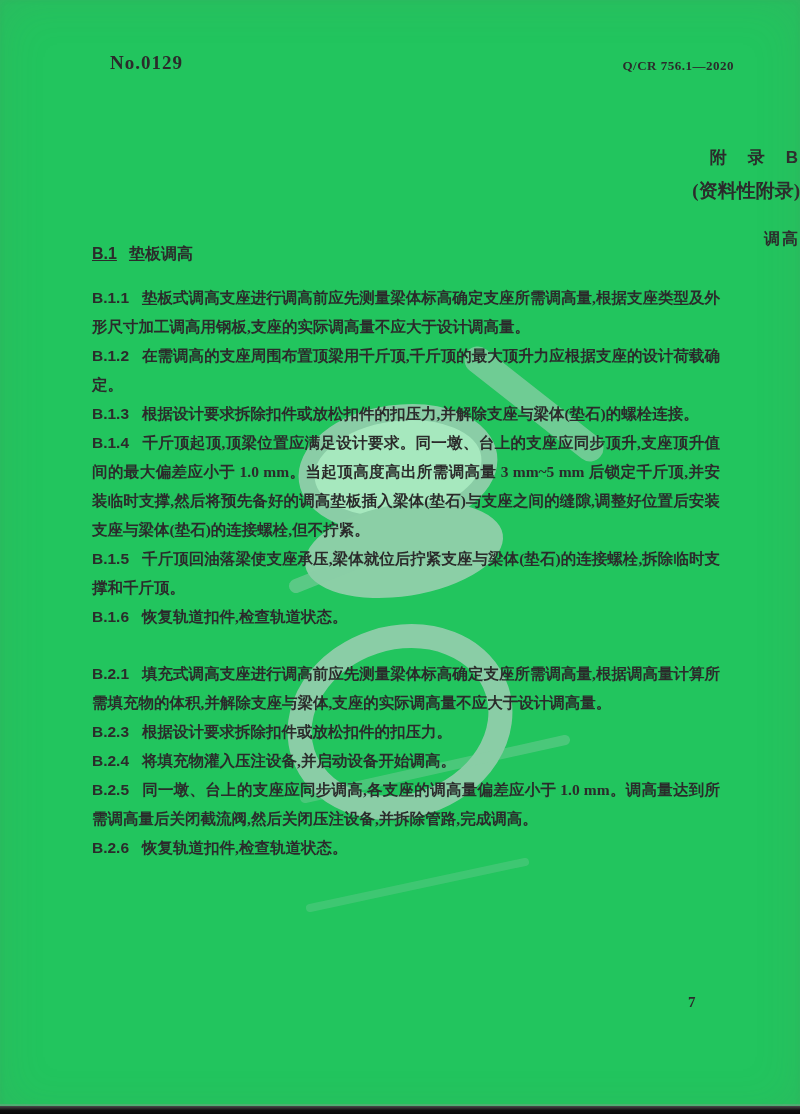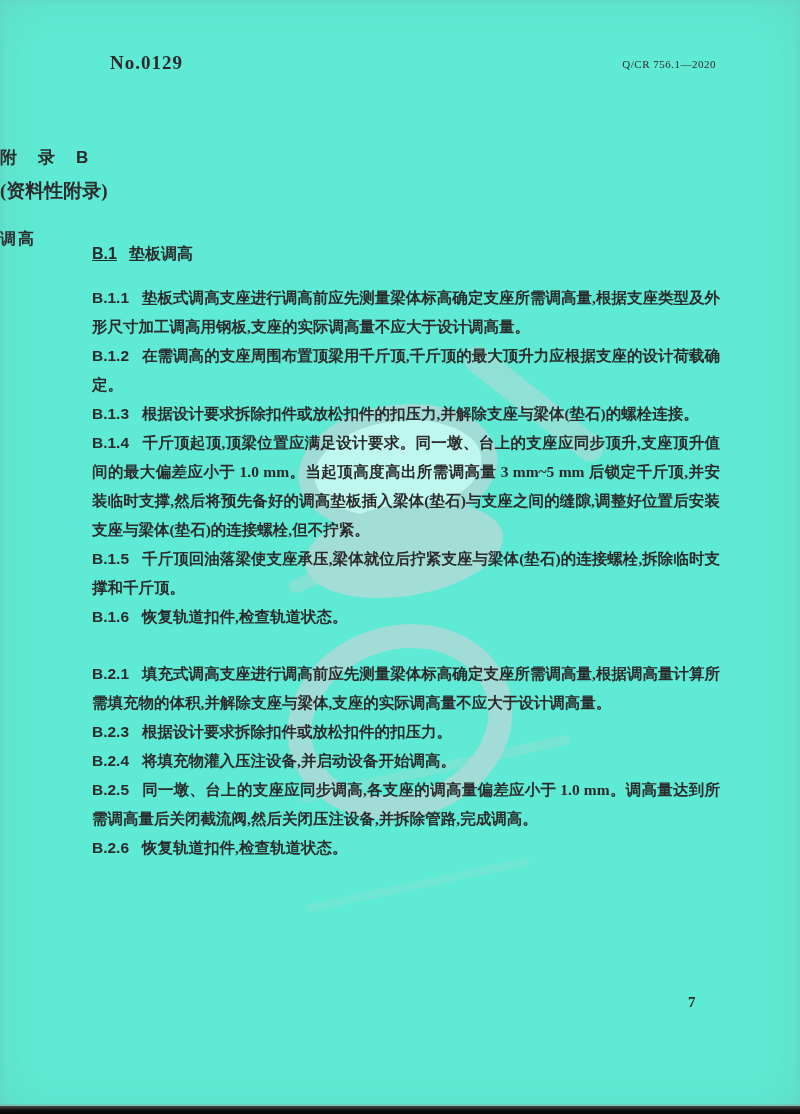--- a/index.html
+++ b/index.html
@@ -1,35 +1,35 @@
 <!DOCTYPE html>
 <html><head>
 <meta charset="utf-8">
 <style>
   html,body { margin:0; padding:0; background:#e6e6e4; }
   .page {
     position:relative; width:800px; height:1114px; margin:0 auto;
-    background:#5eead4; overflow:hidden;
+    background:#22c55e; overflow:hidden;
     font-family:"Liberation Serif","DejaVu Serif",serif;
     color:#2b2b2b;
   }
   .page::before { 
     content:""; position:absolute; inset:0; pointer-events:none; z-index:3;
     box-shadow: inset 0 0 48px rgba(110,110,108,0.14), inset 0 0 6px rgba(120,120,118,0.10);
   }
   .watermark { position:absolute; left:0; top:0; z-index:0; pointer-events:none; }
   .header-doc-no {
     position:absolute; top:52px; left:110px; z-index:2;
     font-size:19px; font-weight:bold; letter-spacing:1px;
   }
   .header-std-no {
-    position:absolute; top:58px; right:84px; z-index:2;
-    font-size:11px; font-weight:normal; letter-spacing:0.5px;
+    position:absolute; top:58px; right:66px; z-index:2;
+    font-size:13px; font-weight:bold; letter-spacing:0.5px;
   }
-  .title-block { position:absolute; top:146px; left:0; right:0; text-align:left; z-index:2; }
+  .title-block { position:absolute; top:146px; left:0; right:0; text-align:right; z-index:2; }
   .title-appendix {
     font-family:"Liberation Sans","DejaVu Sans",sans-serif;
     font-size:17px; font-weight:bold; letter-spacing:2px;
   }
   .title-subtitle { font-size:19px; font-weight:bold; margin-top:9px; }
   .title-topic { font-size:16px; font-weight:bold; margin-top:25px; letter-spacing:2px; }
   .content { position:absolute; top:244px; left:92px; width:628px; z-index:2; }
   .section + .section { margin-top:28px; }
   .section-heading {
     font-family:"Liberation Sans","DejaVu Sans",sans-serif;

